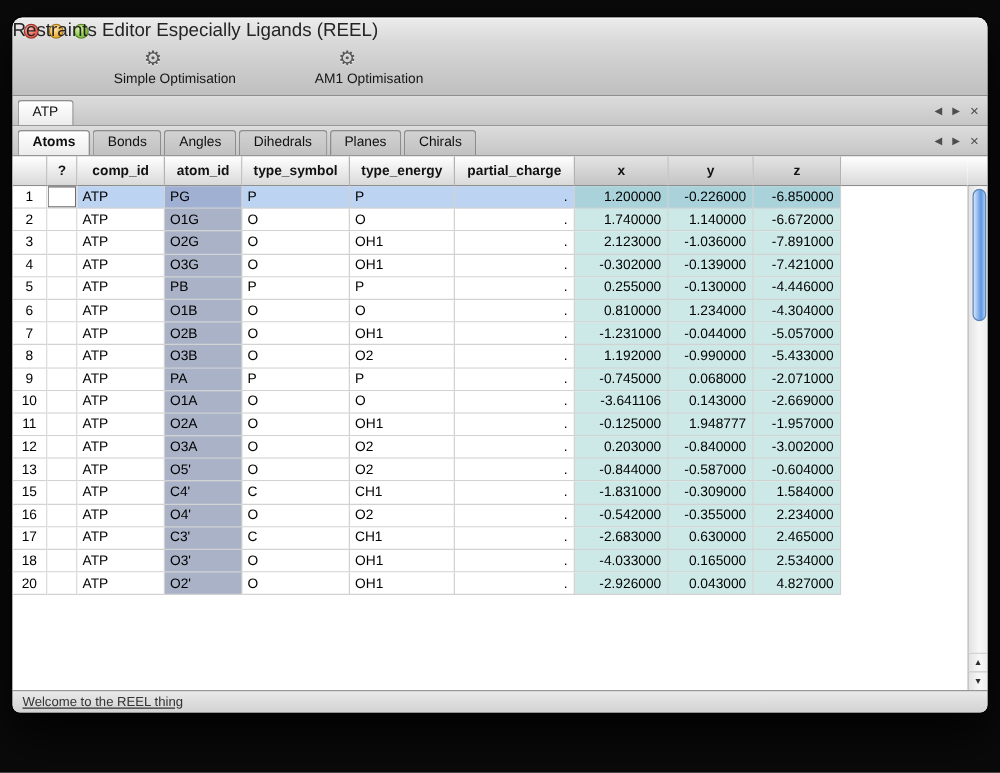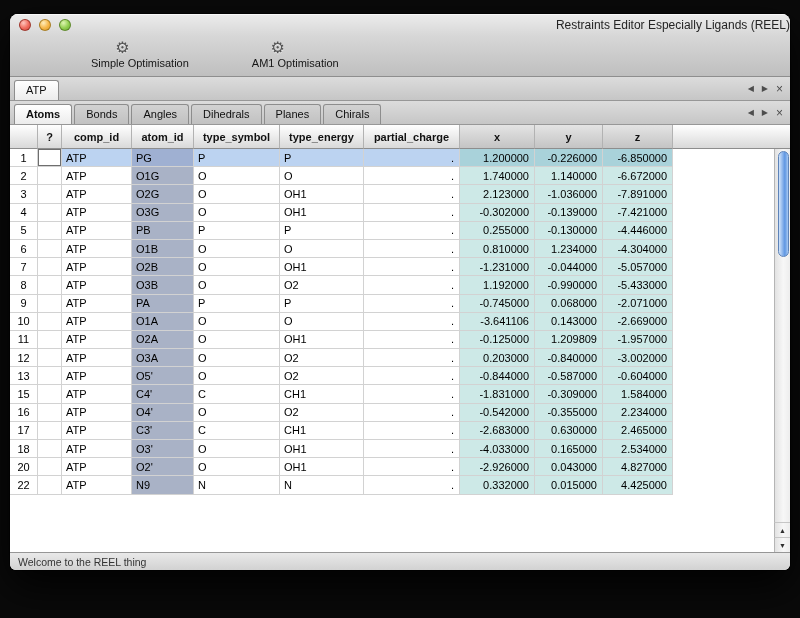--- a/index.html
+++ b/index.html
@@ -9,21 +9,21 @@
   .window{position:absolute;left:10px;top:14px;width:780px;height:556px;
     background:#fff;border-radius:8px 8px 6px 6px;overflow:hidden;
     display:flex;flex-direction:column;
     box-shadow:0 0 0 1px rgba(0,0,0,.55), 0 16px 40px rgba(0,0,0,.9);}
 
   
   .titlebar{flex:0 0 22px;position:relative;
     background:linear-gradient(#ececec,#d7d7d7);
     box-shadow:inset 0 1px 0 rgba(255,255,255,.7);}
   .title{position:absolute;left:0;right:0;top:0;height:22px;line-height:22px;
-    text-align:right;font-size:12px;color:#242424;}
+    text-align:left;font-size:15px;color:#242424;}
   .lights{position:absolute;left:9px;top:5px;display:flex;gap:8px;}
   .light{width:12px;height:12px;border-radius:50%;box-sizing:border-box;}
   .light.red{background:radial-gradient(circle at 35% 30%,#ffc5bd,#f06a5d 55%,#cf4a40);border:1px solid rgba(140,40,30,.8);}
   .light.yellow{background:radial-gradient(circle at 35% 30%,#ffeebc,#f6b546 55%,#d79a2e);border:1px solid rgba(150,110,20,.8);}
   .light.green{background:radial-gradient(circle at 35% 30%,#dff5b2,#90ce4f 55%,#6ca83a);border:1px solid rgba(80,120,30,.8);}
 
   
   .toolbar{flex:0 0 41px;box-sizing:border-box;
     background:linear-gradient(#d7d7d7,#bfbfbf);
     border-bottom:1px solid #8e8e8e;
@@ -88,21 +88,21 @@
     border-radius:6px;box-sizing:border-box;border:1px solid #5d83b9;
     background:linear-gradient(90deg,#d3e5fa,#82aeea 45%,#5e96e2 65%,#a9caf3);}
   .scroll-btn{height:15px;box-sizing:border-box;display:flex;align-items:center;justify-content:center;
     font-size:7px;color:#2e2e2e;
     background:linear-gradient(90deg,#e2e2e2,#f7f7f7 55%,#ededed);
     border-left:1px solid #b5b5b5;border-top:1px solid #c6c6c6;}
 
   
   .statusbar{flex:0 0 18px;box-sizing:border-box;
     background:linear-gradient(#e9e9e9,#d2d2d2);border-top:1px solid #969696;
-    display:flex;align-items:center;padding:0 8px;font-size:10.5px;color:#333;}
+    display:flex;align-items:center;padding:0 8px;font-size:10.5px;color:#333;text-decoration:underline;}
 </style>
 </head>
 <body>
 
 <div class="stage">
   <div class="window">
 
     <div class="titlebar">
       <div class="lights">
         <span class="light red"></span>
@@ -310,21 +310,21 @@
               </tr>
               <tr>
                 <td class="rownum col-num">11</td>
                 <td class="col-q"></td>
                 <td class="col-comp">ATP</td>
                 <td class="col-atom">O2A</td>
                 <td class="col-sym">O</td>
                 <td class="col-energy">OH1</td>
                 <td class="col-charge numcell">.</td>
                 <td class="col-x numcell">-0.125000</td>
-                <td class="col-y numcell">1.209809</td>
+                <td class="col-y numcell">1.948777</td>
                 <td class="col-z numcell">-1.957000</td>
                 <td class="col-fill"></td>
               </tr>
               <tr>
                 <td class="rownum col-num">12</td>
                 <td class="col-q"></td>
                 <td class="col-comp">ATP</td>
                 <td class="col-atom">O3A</td>
                 <td class="col-sym">O</td>
                 <td class="col-energy">O2</td>
@@ -403,33 +403,20 @@
                 <td class="rownum col-num">20</td>
                 <td class="col-q"></td>
                 <td class="col-comp">ATP</td>
                 <td class="col-atom">O2'</td>
                 <td class="col-sym">O</td>
                 <td class="col-energy">OH1</td>
                 <td class="col-charge numcell">.</td>
                 <td class="col-x numcell">-2.926000</td>
                 <td class="col-y numcell">0.043000</td>
                 <td class="col-z numcell">4.827000</td>
-                <td class="col-fill"></td>
-              </tr>
-              <tr>
-                <td class="rownum col-num">22</td>
-                <td class="col-q"></td>
-                <td class="col-comp">ATP</td>
-                <td class="col-atom">N9</td>
-                <td class="col-sym">N</td>
-                <td class="col-energy">N</td>
-                <td class="col-charge numcell">.</td>
-                <td class="col-x numcell">0.332000</td>
-                <td class="col-y numcell">0.015000</td>
-                <td class="col-z numcell">4.425000</td>
                 <td class="col-fill"></td>
               </tr>
             </tbody>
         </table>
       </div>
       <div class="vscroll">
         <div class="scroll-corner"></div>
         <div class="scroll-track">
           <div class="scroll-thumb"></div>
         </div>

